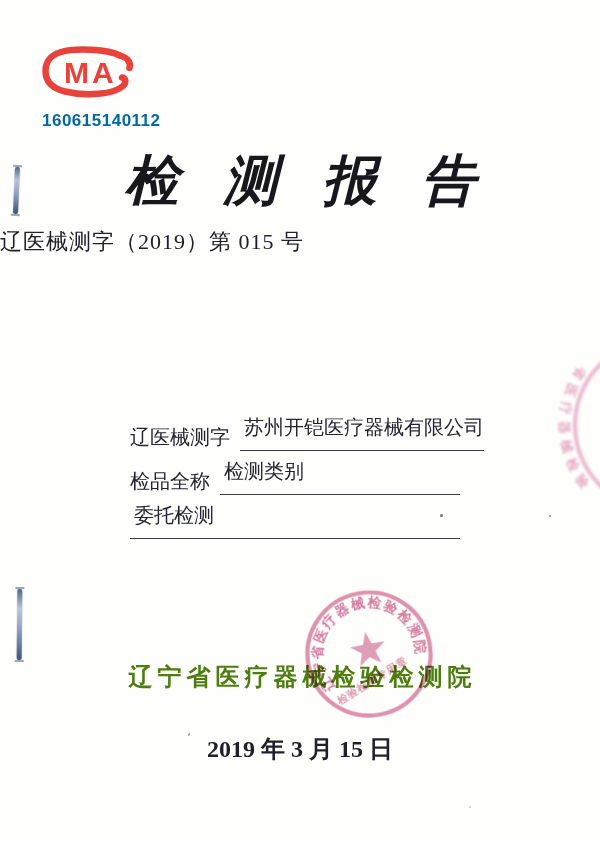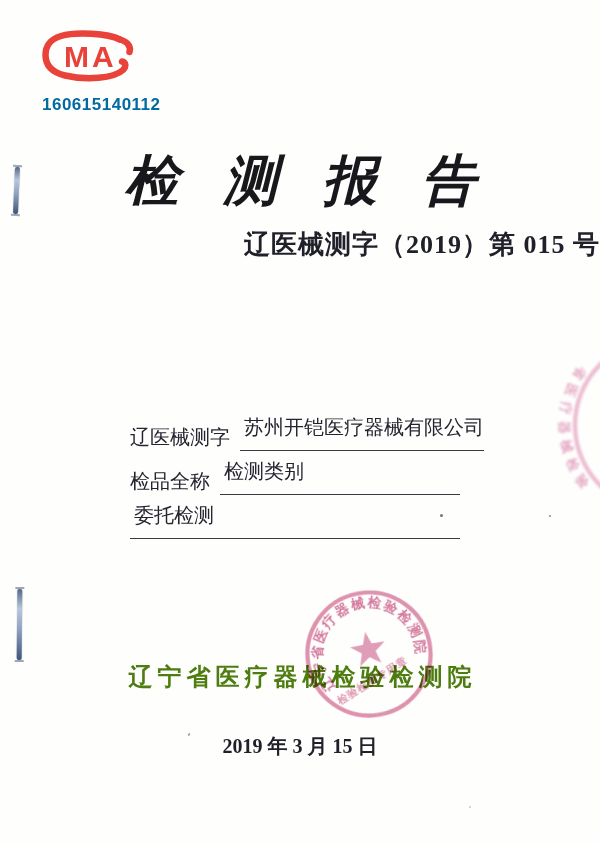--- a/index.html
+++ b/index.html
@@ -3,21 +3,21 @@
 <meta charset="utf-8">
 <style>
   html,body{margin:0;padding:0;background:#e8e8e8;}
   .page{
     position:relative;width:600px;height:845px;margin:0 auto;
     background:#fefefd;overflow:hidden;
     font-family:"Liberation Serif","DejaVu Serif",serif;color:#1f1f1f;
   }
 
   
-  .cma-block{position:absolute;left:42px;top:28px;width:120px;}
+  .cma-block{position:absolute;left:42px;top:44px;width:120px;}
   .cma-logo{display:block;}
   .cma-number{
     margin-top:13px;font-family:"Liberation Sans","DejaVu Sans",sans-serif;
     font-weight:bold;font-size:17px;letter-spacing:0.5px;color:#0369a1;
   }
 
   
   .staple{
     position:absolute;width:5px;border-radius:2px;
     background:linear-gradient(180deg,#55688c 0%,#b9c6da 28%,#93a5c2 55%,#40547a 100%);
@@ -32,22 +32,22 @@
   .staple-1{left:14px;top:167px;height:47px;transform:rotate(2.5deg);}
   .staple-2{left:17px;top:589px;height:71px;transform:rotate(0.5deg);}
 
   
   .doc-title{
     position:absolute;left:0;top:150px;width:100%;text-align:center;
     font-size:54px;font-weight:900;line-height:1.15;color:#17171c;
   }
   .doc-title span{display:inline-block;letter-spacing:45px;margin-right:-45px;font-style:italic;}
   .report-no{
-    position:absolute;left:0;top:227px;width:100%;text-align:right;
-    font-size:26px;font-weight:700;letter-spacing:1px;color:#20202a;
+    position:absolute;left:0;top:227px;width:100%;text-align:left;
+    font-size:22px;font-weight:400;letter-spacing:1px;color:#20202a;
   }
 
   
   .fields{position:absolute;left:130px;top:427px;width:330px;}
   .field-row{display:flex;align-items:flex-end;margin-bottom:20px;height:24px;}
   .field-label{
     font-size:20px;white-space:nowrap;margin-right:10px;color:#242430;
     font-weight:500;
   }
   .field-value{
@@ -56,21 +56,21 @@
   }
 
   
   .issuer{
     position:absolute;left:0;top:661px;width:100%;text-align:center;
     font-size:24px;font-weight:700;color:#4d7c0f;z-index:2;
   }
   .issuer span{display:inline-block;letter-spacing:5px;margin-right:-5px;}
   .issue-date{
     position:absolute;left:0;top:733px;width:100%;text-align:center;
-    font-size:20px;font-weight:700;color:#20202a;
+    font-size:24px;font-weight:700;color:#20202a;
   }
 
   
   .seal-main{position:absolute;left:293px;top:578px;z-index:3;mix-blend-mode:multiply;}
   .seal-side{position:absolute;left:535px;top:330px;z-index:3;mix-blend-mode:multiply;}
 
   
   .speck{position:absolute;background:#44444c;border-radius:50%;}
   .speck-1{left:440px;top:514px;width:3px;height:3px;opacity:.75;}
   .speck-2{left:549px;top:515px;width:2px;height:2px;opacity:.6;}

